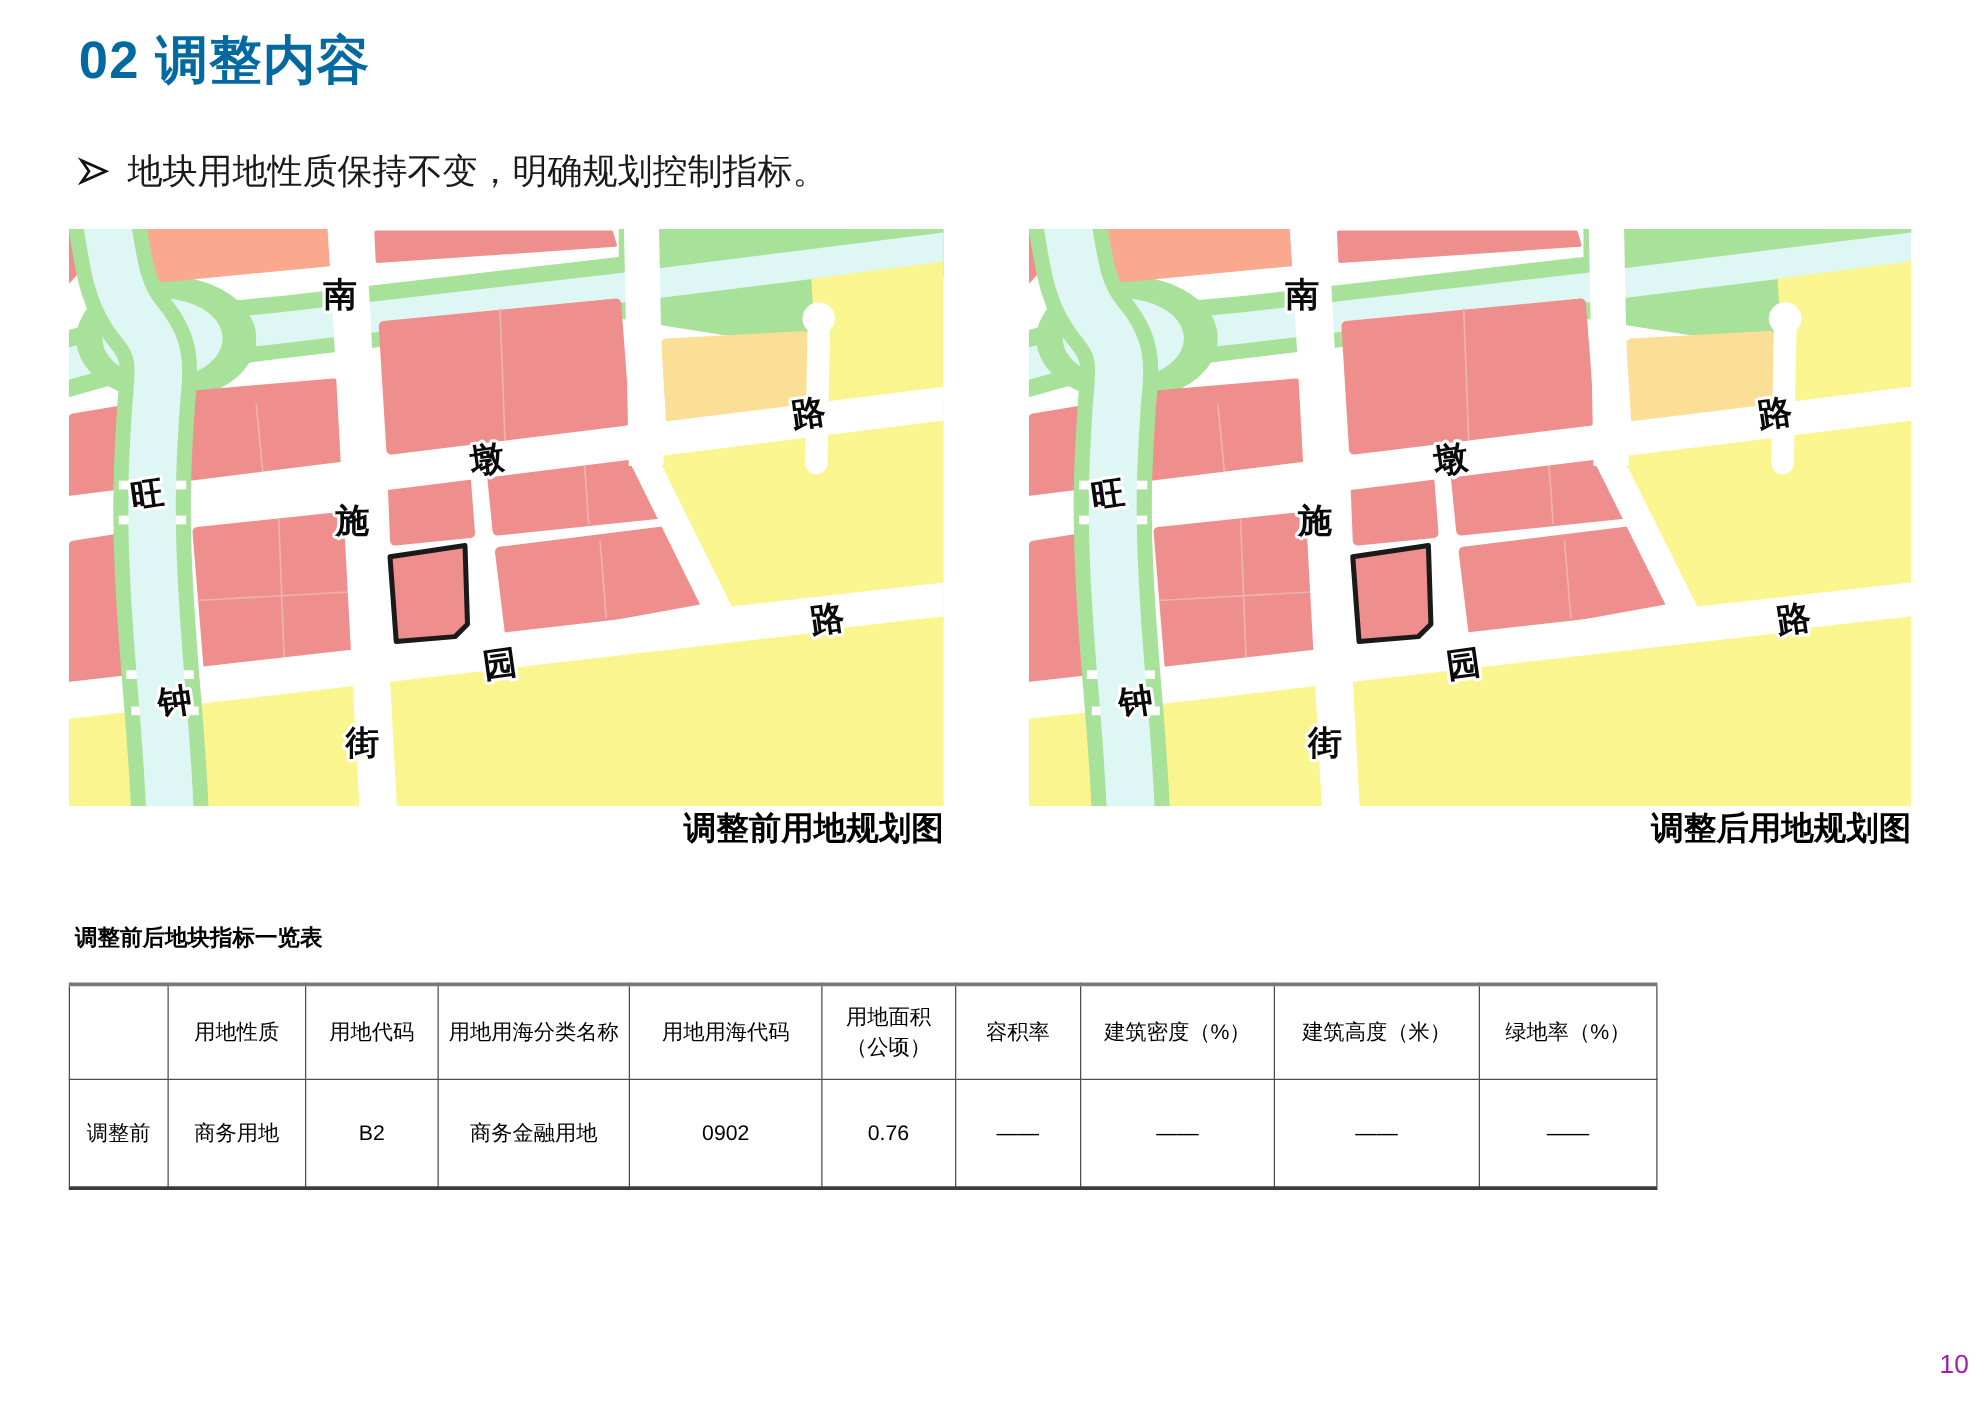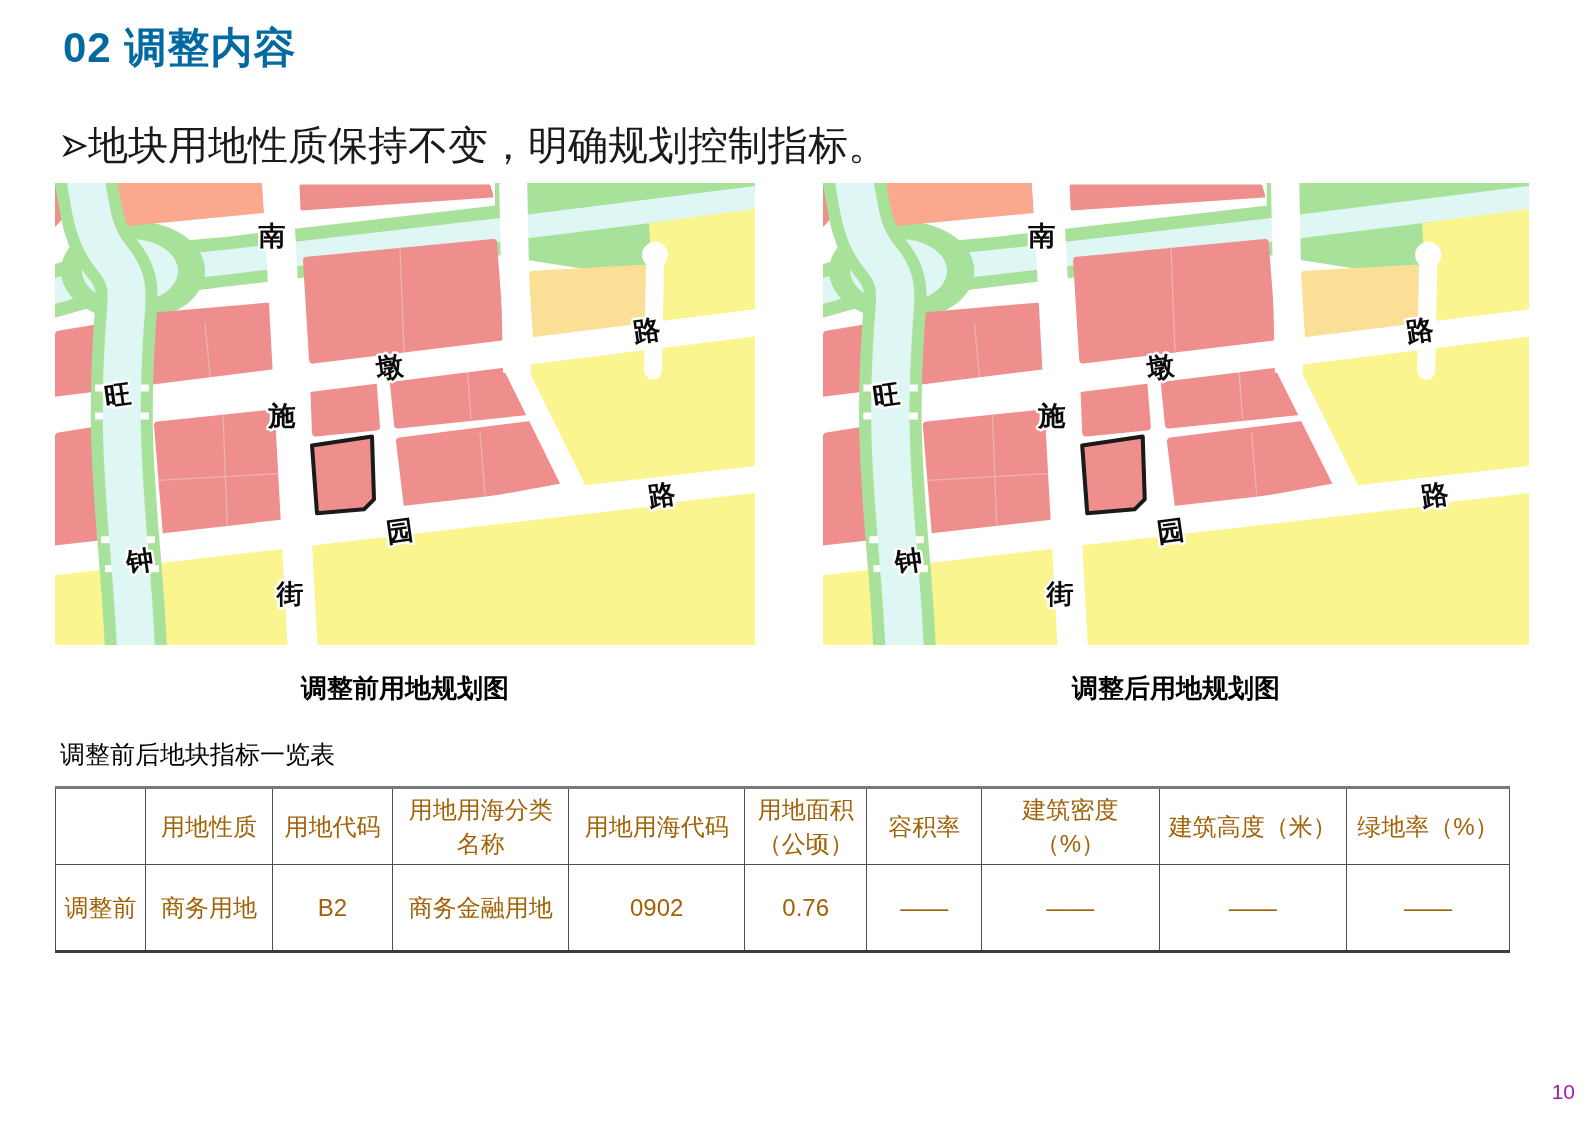--- a/index.html
+++ b/index.html
@@ -5,43 +5,43 @@
   html,body{margin:0;padding:0;}
   body{
     width:1587px;height:1123px;position:relative;background:#ffffff;
     font-family:"Liberation Sans","DejaVu Sans",sans-serif;color:#111;overflow:hidden;
   }
   .page-title{
     position:absolute;left:63px;top:20px;font-size:42px;font-weight:bold;
     color:#0369a1;letter-spacing:1px;
   }
   .bullet-line{
-    position:absolute;left:62px;top:118px;display:flex;align-items:center;
-    font-size:40px;color:#1a1a1a;
+    position:absolute;left:62px;top:118px;display:flex;align-items:center;gap:14px;
+    font-size:28px;color:#1a1a1a;
   }
   .bullet-arrow{width:26px;height:26px;flex:0 0 auto;}
   .map-figure{position:absolute;top:183px;}
   .map-figure.before{left:55px;width:700px;}
   .map-figure.after{left:823px;width:706px;font-family:Liberation Serif, serif;}
   .map-figure svg.mapview{display:block;width:100%;height:462px;}
   .map-caption{
-    margin-top:26px;text-align:center;font-size:26px;font-weight:bold;color:#000;
+    margin-top:0;text-align:right;font-size:26px;font-weight:bold;color:#000;
   }
   .map text{
     font-family:"Liberation Sans","DejaVu Sans",sans-serif;font-weight:bold;font-size:27px;
     fill:#0a0a0a;stroke:#ffffff;stroke-width:5px;paint-order:stroke;stroke-linejoin:round;
     text-anchor:middle;
   }
   .table-title{
-    position:absolute;left:60px;top:738px;font-size:25px;font-weight:normal;color:#000;
+    position:absolute;left:60px;top:738px;font-size:18px;font-weight:bold;color:#000;
   }
   .indicator-table{
-    position:absolute;left:55px;top:786px;width:1455px;border-collapse:collapse;
+    position:absolute;left:55px;top:786px;width:1271px;border-collapse:collapse;
     border-top:3px solid #787878;border-bottom:3px solid #3c3c3c;
-    font-size:24px;color:#a16207;table-layout:fixed;
+    font-size:17px;color:#000000;table-layout:fixed;
   }
   .indicator-table th,.indicator-table td{
     border:1.5px solid #4d4d4d;text-align:center;vertical-align:middle;
     font-weight:normal;padding:4px 6px;line-height:1.4;
   }
   .indicator-table tr.hdr{height:76px;}
   .indicator-table tr.datarow{height:87px;}
   .page-number{
     position:absolute;right:12px;top:1080px;font-size:21px;color:#a21caf;
   }

